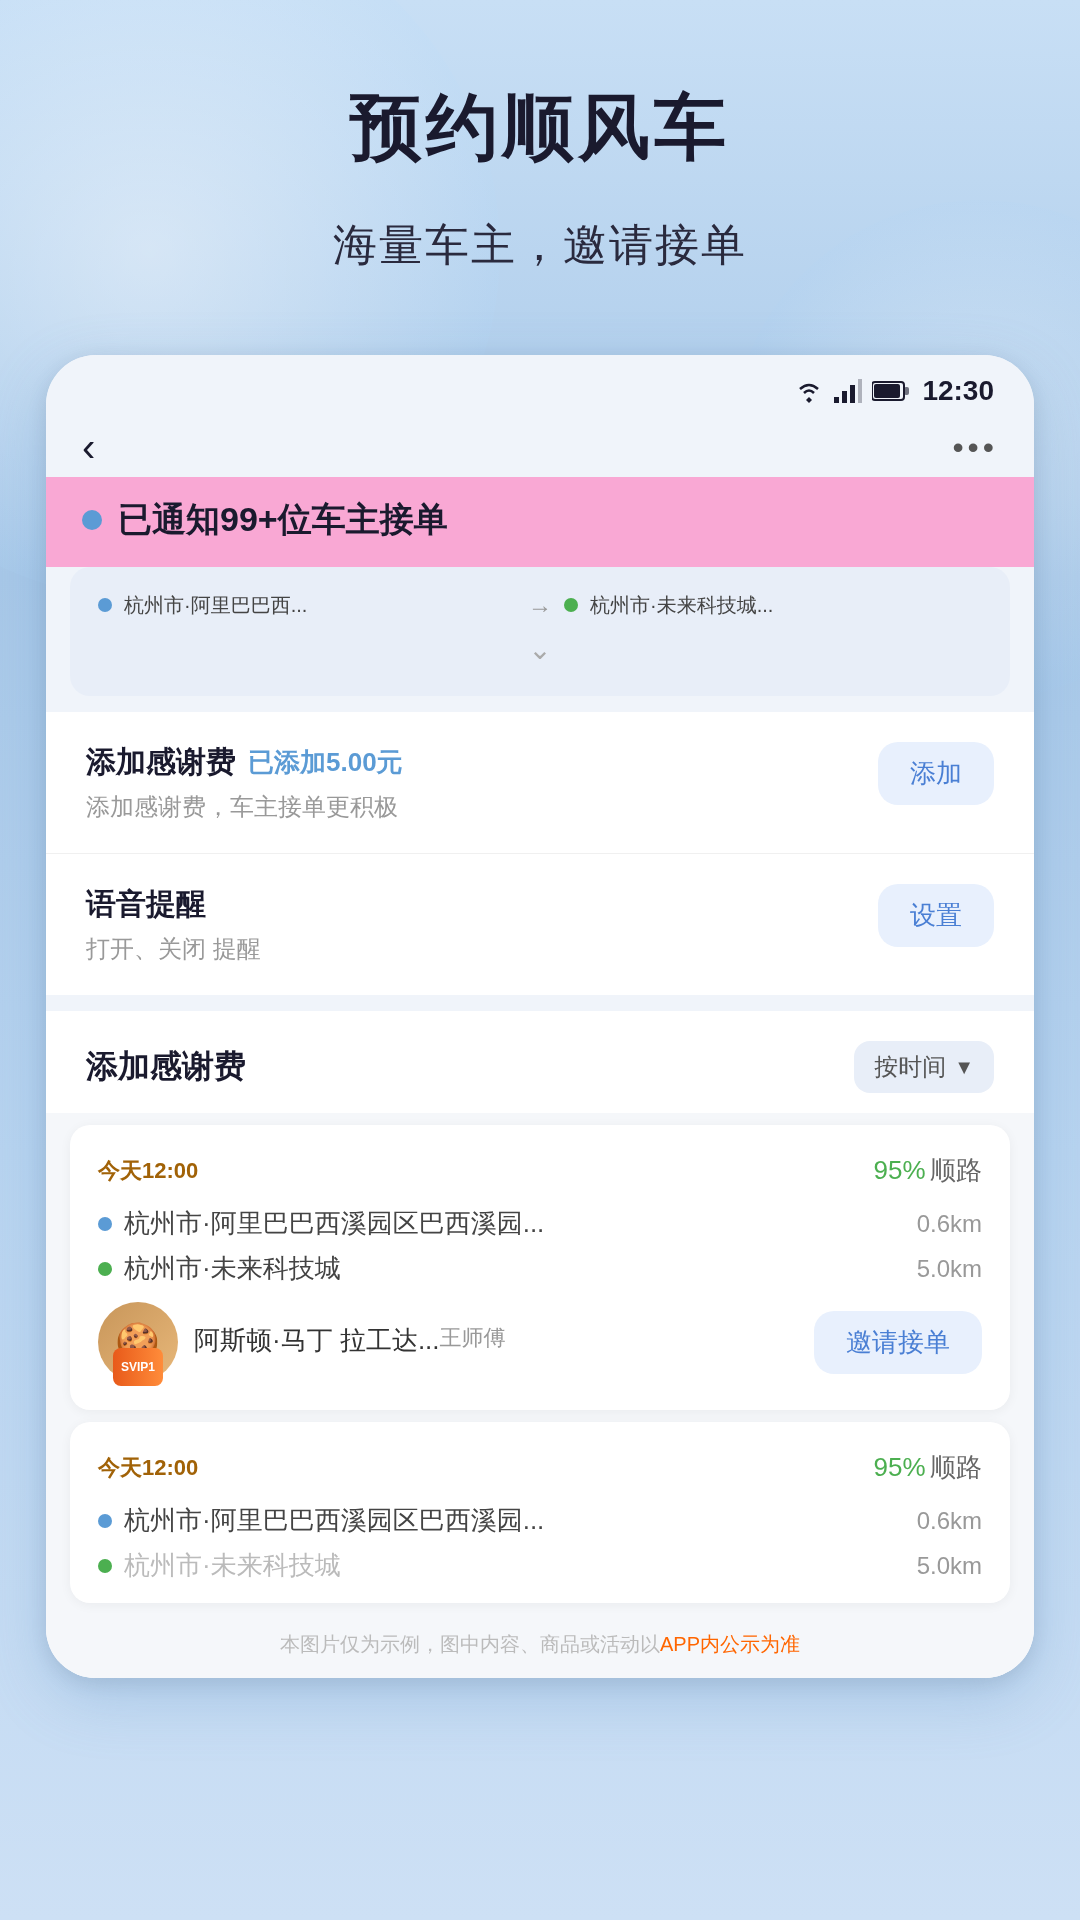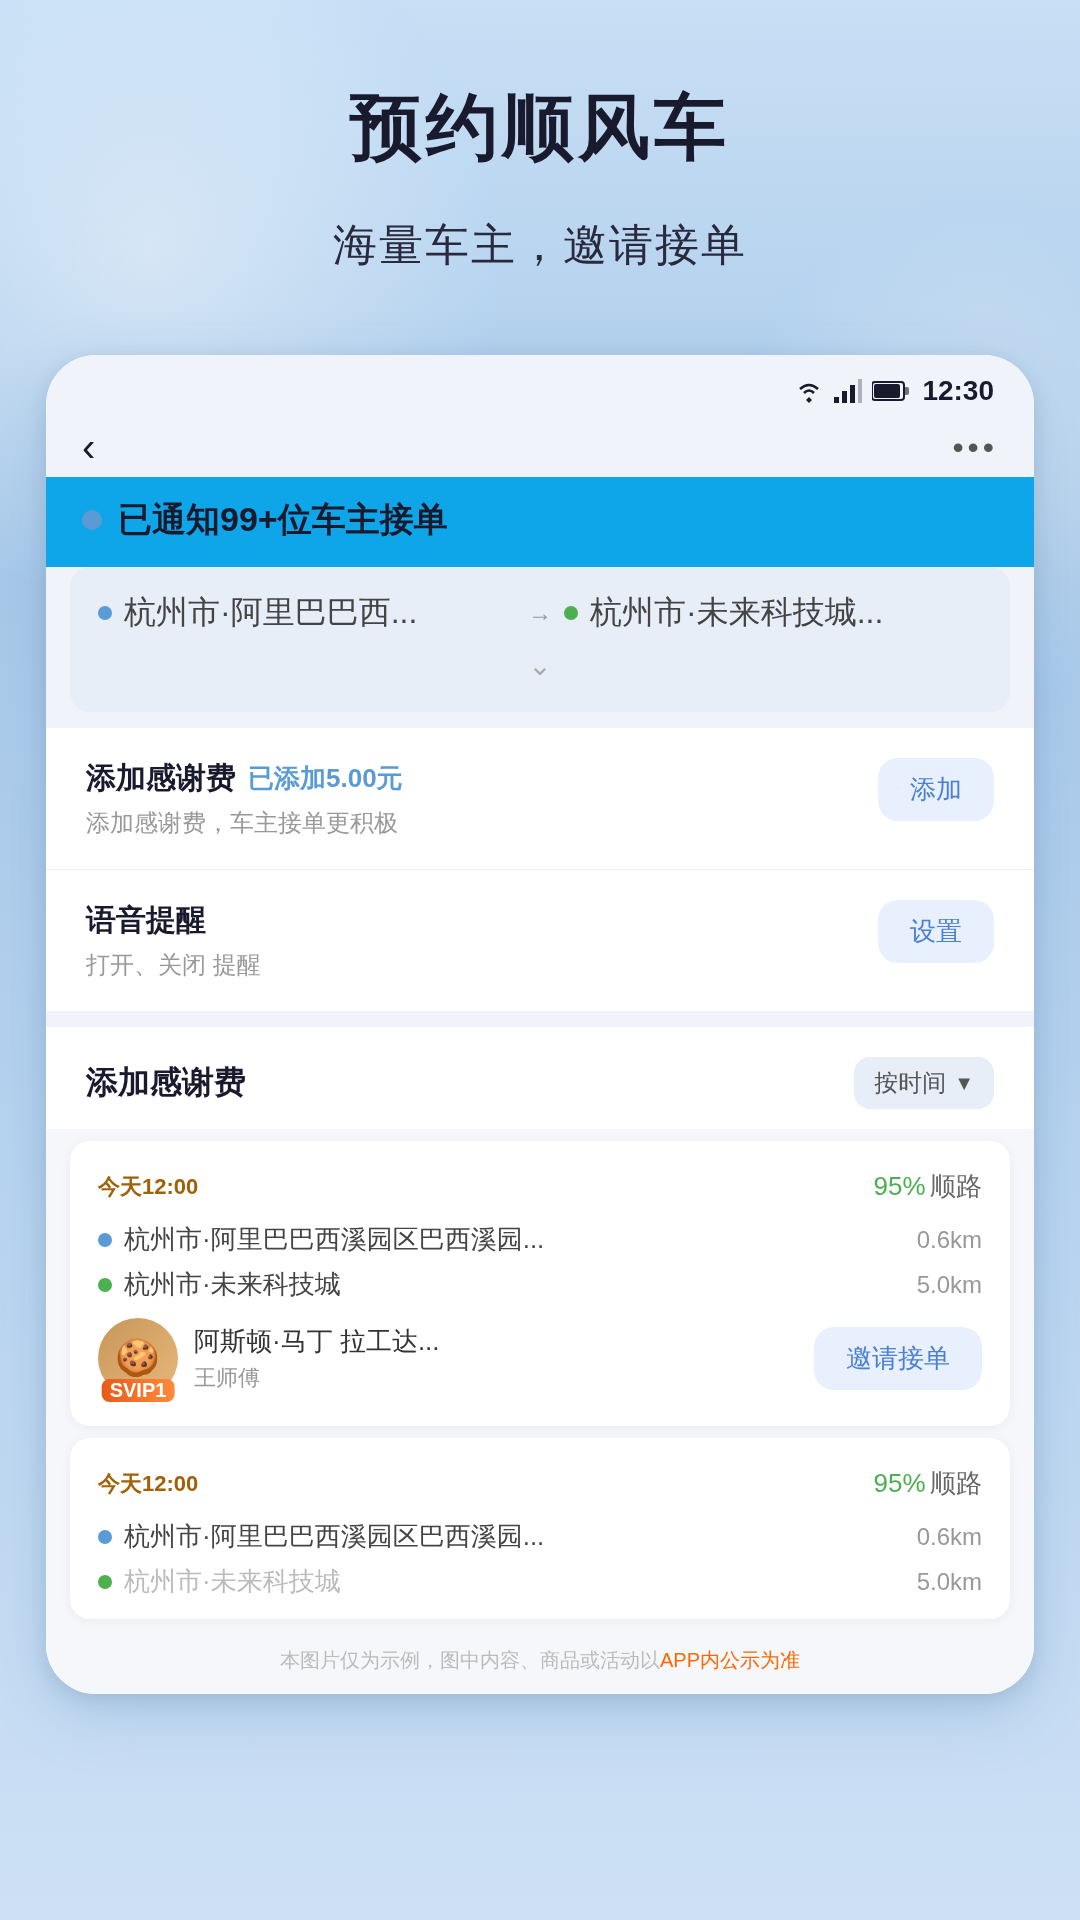--- a/index.html
+++ b/index.html
@@ -110,21 +110,21 @@
       color: #555;
       letter-spacing: 4px;
       cursor: pointer;
     }
 
     
     .notification-row {
       display: flex;
       align-items: center;
       padding: 20px 36px 24px;
-      background: #0ea5e9;
+      background: #f9a8d4;
       gap: 16px;
     }
     .notify-dot {
       width: 20px;
       height: 20px;
       border-radius: 50%;
       background: #5b9bd5;
       flex-shrink: 0;
     }
     .notify-text {
@@ -154,21 +154,21 @@
       flex-shrink: 0;
     }
     .route-dot-green {
       width: 14px;
       height: 14px;
       border-radius: 50%;
       background: #4caf50;
       flex-shrink: 0;
     }
     .route-location {
-      font-size: 32px;
+      font-size: 20px;
       color: #444;
       flex: 1;
     }
     .route-arrow {
       font-size: 24px;
       color: #999;
     }
     .route-info-row {
       display: flex;
       align-items: center;
@@ -347,29 +347,29 @@
       font-size: 36px;
       overflow: hidden;
     }
     .svip-badge {
       position: absolute;
       bottom: -4px;
       left: 50%;
       transform: translateX(-50%);
       background: linear-gradient(90deg, #e85a1a, #ff8c3a);
       color: #fff;
-      font-size: 20px;
+      font-size: 12px;
       font-weight: 700;
-      padding: 0 8px;
+      padding: 12px 8px;
       border-radius: 8px;
       white-space: nowrap;
     }
     .driver-name-area {
       display: flex;
-      flex-direction: column;
+      flex-direction: row;
     }
     .driver-name {
       font-size: 26px;
       color: #333;
       margin-bottom: 4px;
     }
     .driver-role {
       font-size: 22px;
       color: #999;
     }

